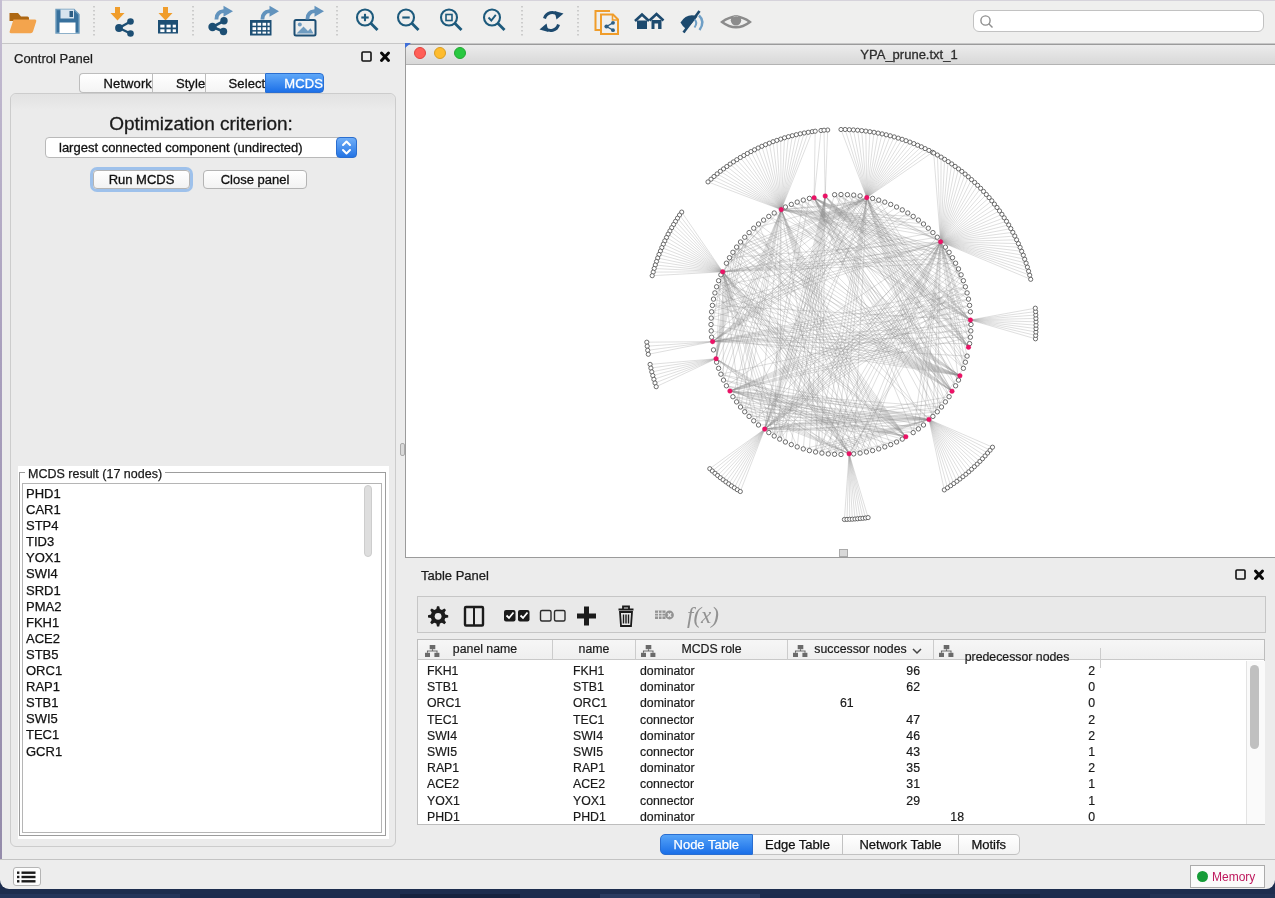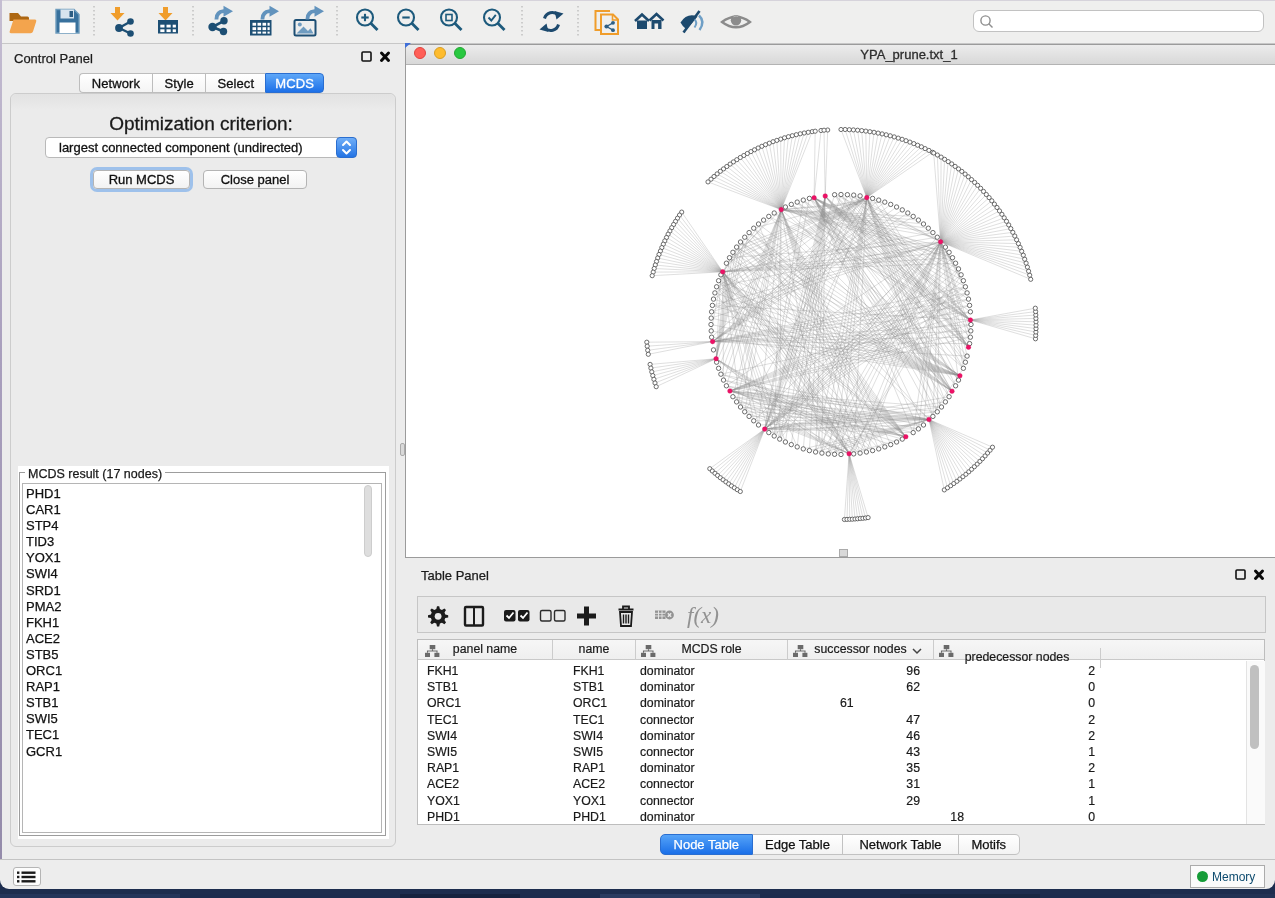--- a/index.html
+++ b/index.html
@@ -8,21 +8,21 @@
 .abs{position:absolute;}
 
 #toolbar{left:0;top:0;width:1275px;height:43px;background:#efefee;border-bottom:1px solid #c7c7c7;}
 #toptrim{left:0;top:0;width:1275px;height:1px;background:#d6d3db;}
 #searchbox{left:973px;top:10px;width:289px;height:20px;background:#fff;border:1px solid #c2c2c2;border-radius:6px;}
 
 #lstrip{left:0;top:0;width:2px;height:889px;background:linear-gradient(180deg,#c5bed2,#a99fbd 40%,#938aa9);}
 
 #cp-title{left:14px;top:51px;font-size:13px;color:#1c1c1c;-webkit-text-stroke:0.25px;}
 .tab{position:absolute;top:73px;height:20px;letter-spacing:0.1px;-webkit-text-stroke:0.3px;background:linear-gradient(180deg,#ffffff,#f4f4f4);border:1px solid #bdbdbd;border-right:none;
- box-sizing:border-box;font-size:13px;color:#111;text-align:center;line-height:19px;}
+ box-sizing:border-box;font-size:13px;color:#111;text-align:right;line-height:19px;}
 #cp-panel{left:10px;top:93px;width:386px;height:754px;background:#ebebeb;border:1px solid #cccccc;border-radius:6px;
  box-sizing:border-box;}
 #cp-panel-top{left:11px;top:94px;width:384px;height:16px;background:linear-gradient(180deg,#e2e2e2,#ebebeb);border-radius:6px 6px 0 0;}
 #opt-label{left:0px;top:113px;width:402px;text-align:center;font-size:19px;color:#1a1a1a;-webkit-text-stroke:0.3px;}
 #dropdown{left:45px;top:137px;width:312px;height:21px;background:#ffffff;border:1px solid #b9b9b9;border-radius:4px;box-sizing:border-box;}
 #dd-text{left:59px;top:140px;font-size:13px;color:#111;-webkit-text-stroke:0.3px;}
 #dd-step{left:336px;top:137px;width:21px;height:21px;border-radius:4px;background:linear-gradient(180deg,#6faef8,#2474e4);border:1px solid #2a6ed0;box-sizing:border-box;}
 .btn{position:absolute;height:19px;-webkit-text-stroke:0.3px;background:linear-gradient(180deg,#ffffff,#f2f2f2);border:1px solid #b4b4b4;border-radius:4px;
  box-sizing:border-box;font-size:13px;color:#111;text-align:center;line-height:17px;}
 #btn-run{left:93px;top:170px;width:97px;box-shadow:0 0 0 3px rgba(94,158,235,.55);}
@@ -1275,21 +1275,21 @@
     <rect x="0" y="4.8" width="2.4" height="2.4"></rect>
       <rect x="4.5" y="4.8" width="14" height="2.4"></rect>
     <rect x="0" y="9.1" width="2.4" height="2.4"></rect>
       <rect x="4.5" y="9.1" width="14" height="2.4"></rect>
   </g>
 </svg>
 <div id="membtn" class="abs"></div>
 <svg class="abs" style="left:1196px;top:870px" width="14" height="14">
   <circle cx="6.5" cy="6.5" r="5.5" fill="#169c38"></circle>
 </svg>
-<div class="abs" style="left:1212px;top:870px;font-size:12px;color:#0c4a6e;">Memory</div>
+<div class="abs" style="left:1212px;top:870px;font-size:12px;color:#be185d;">Memory</div>
 <div id="wallpaper" class="abs">
   <svg width="1275" height="9">
     <rect width="1275" height="9" fill="#1c2c4e"></rect>
     <rect x="0" width="180" height="9" fill="#24355a"></rect>
     <rect x="400" width="120" height="9" fill="#16233f"></rect>
     <rect x="600" width="160" height="9" fill="#2a3b60"></rect>
     <rect x="900" width="140" height="9" fill="#182743"></rect>
     <rect x="1150" width="125" height="9" fill="#223254"></rect>
   </svg>
 </div>

